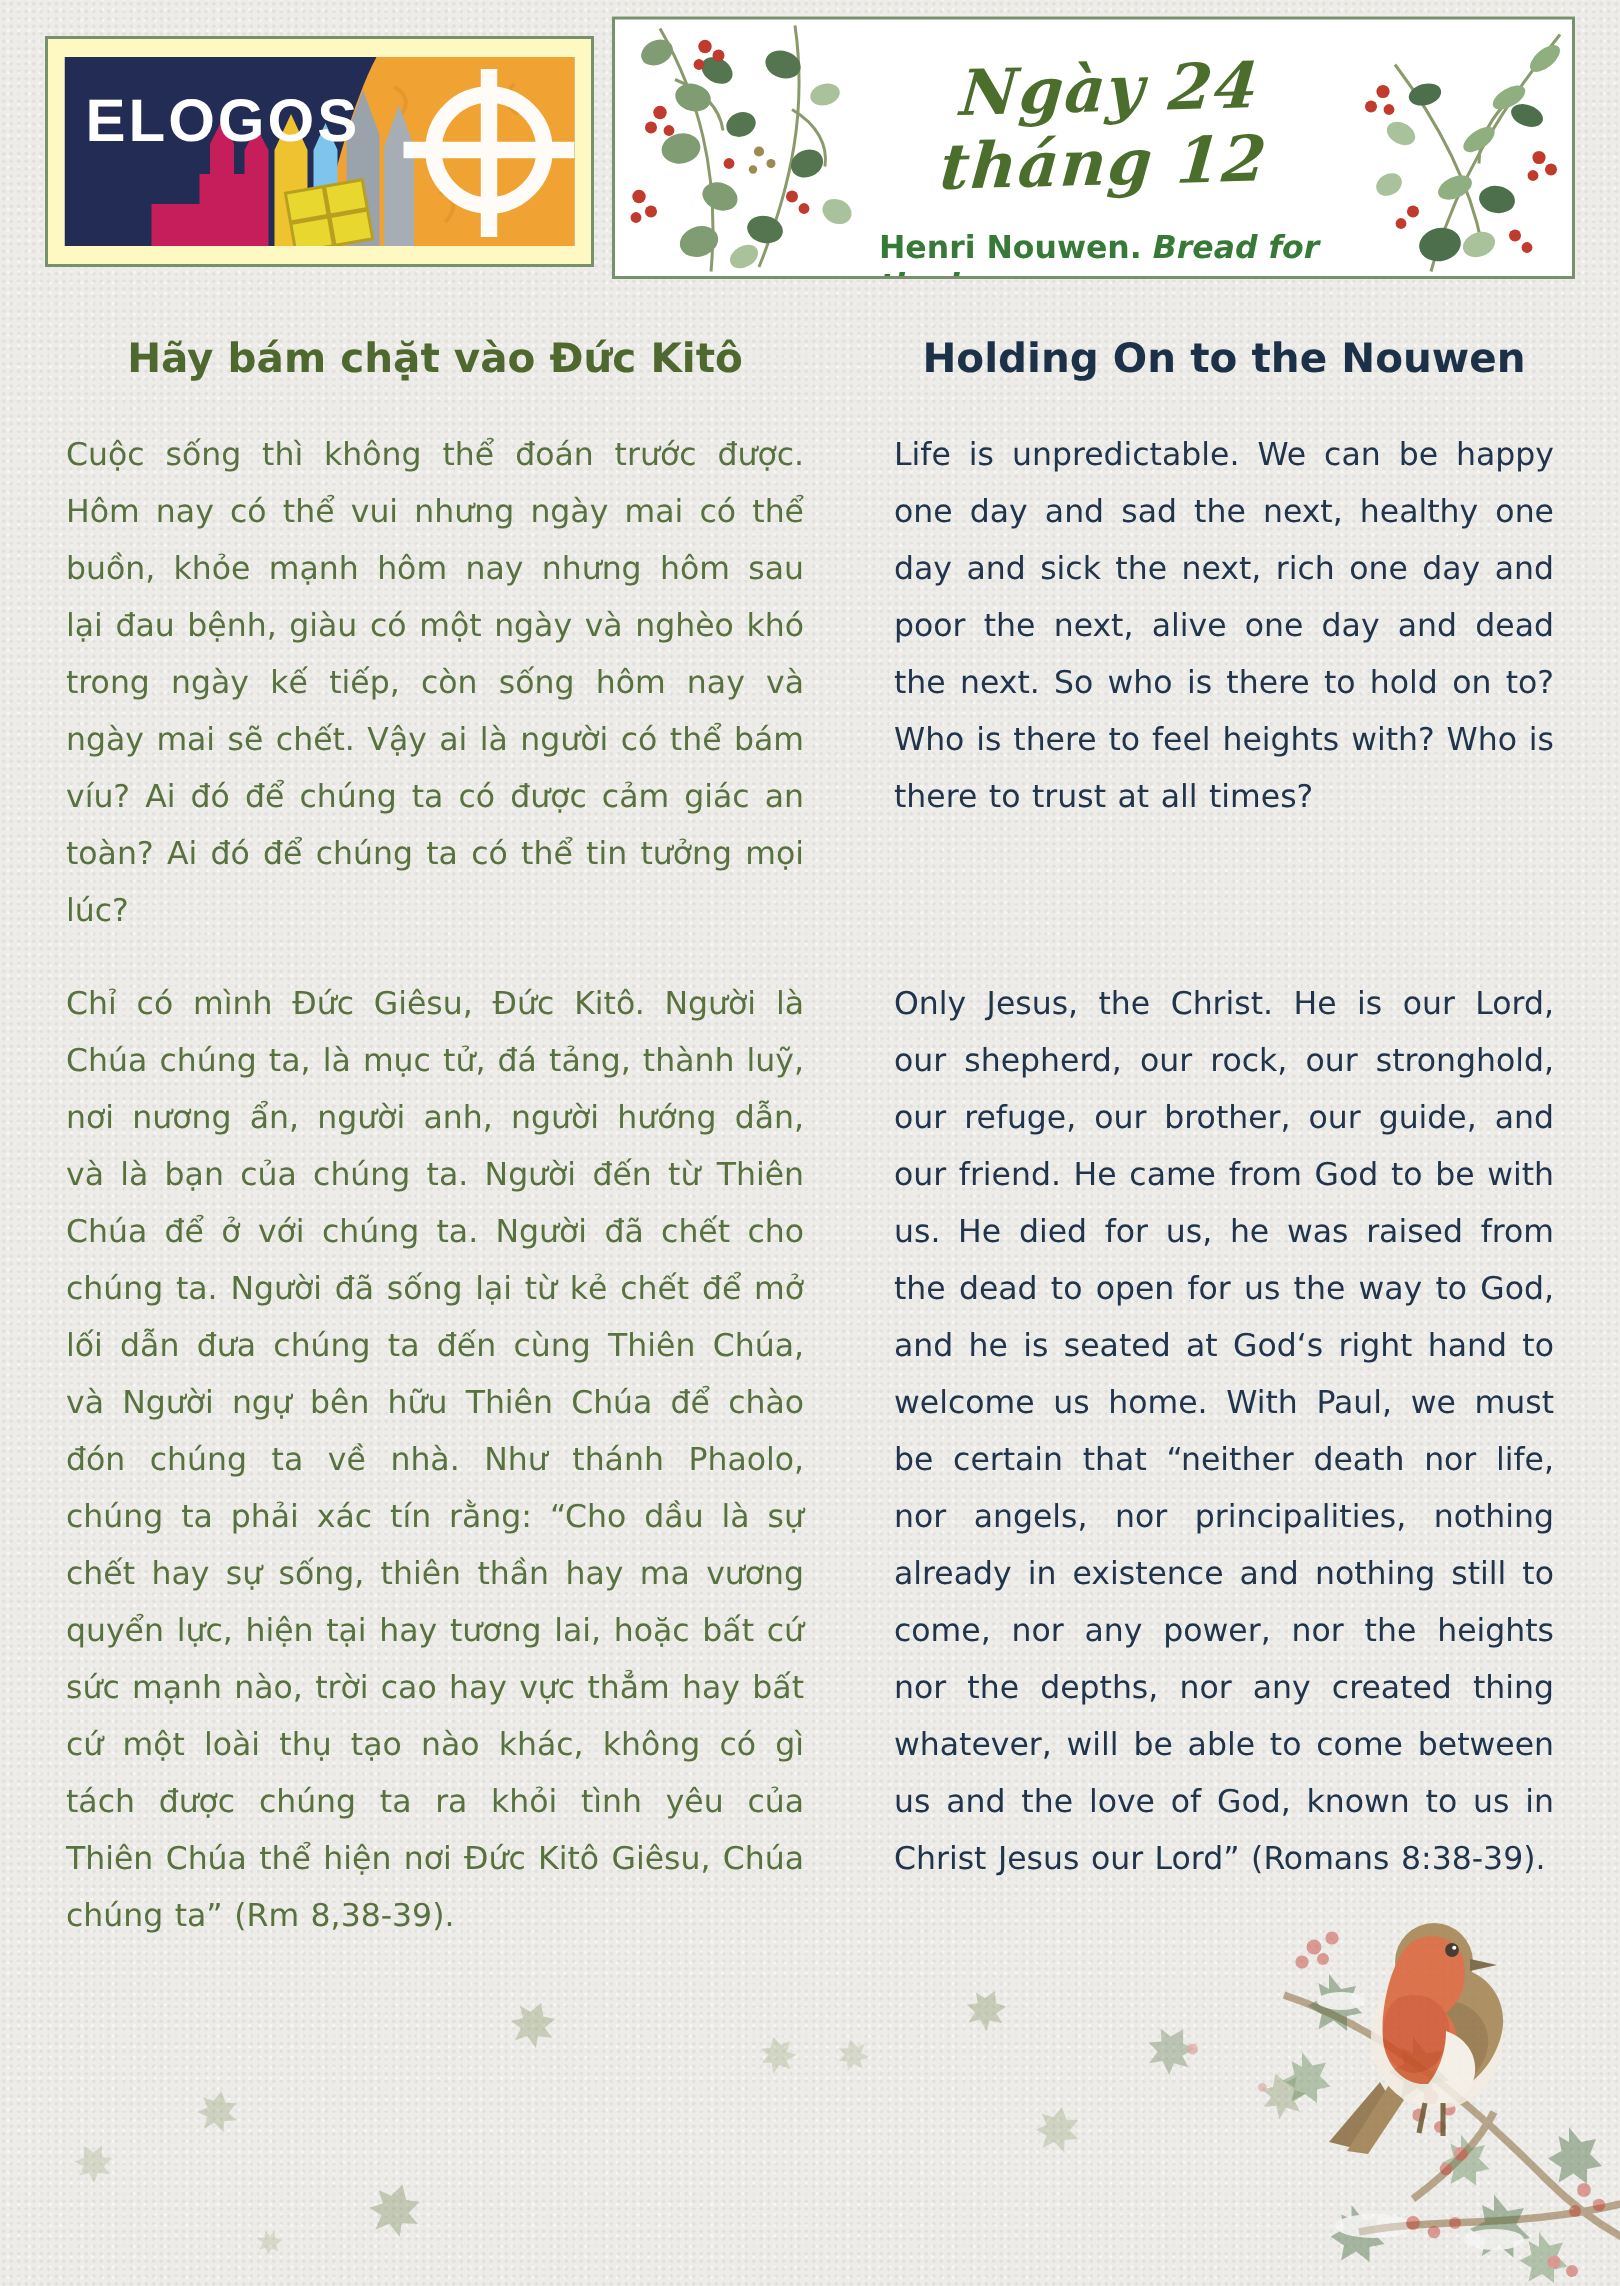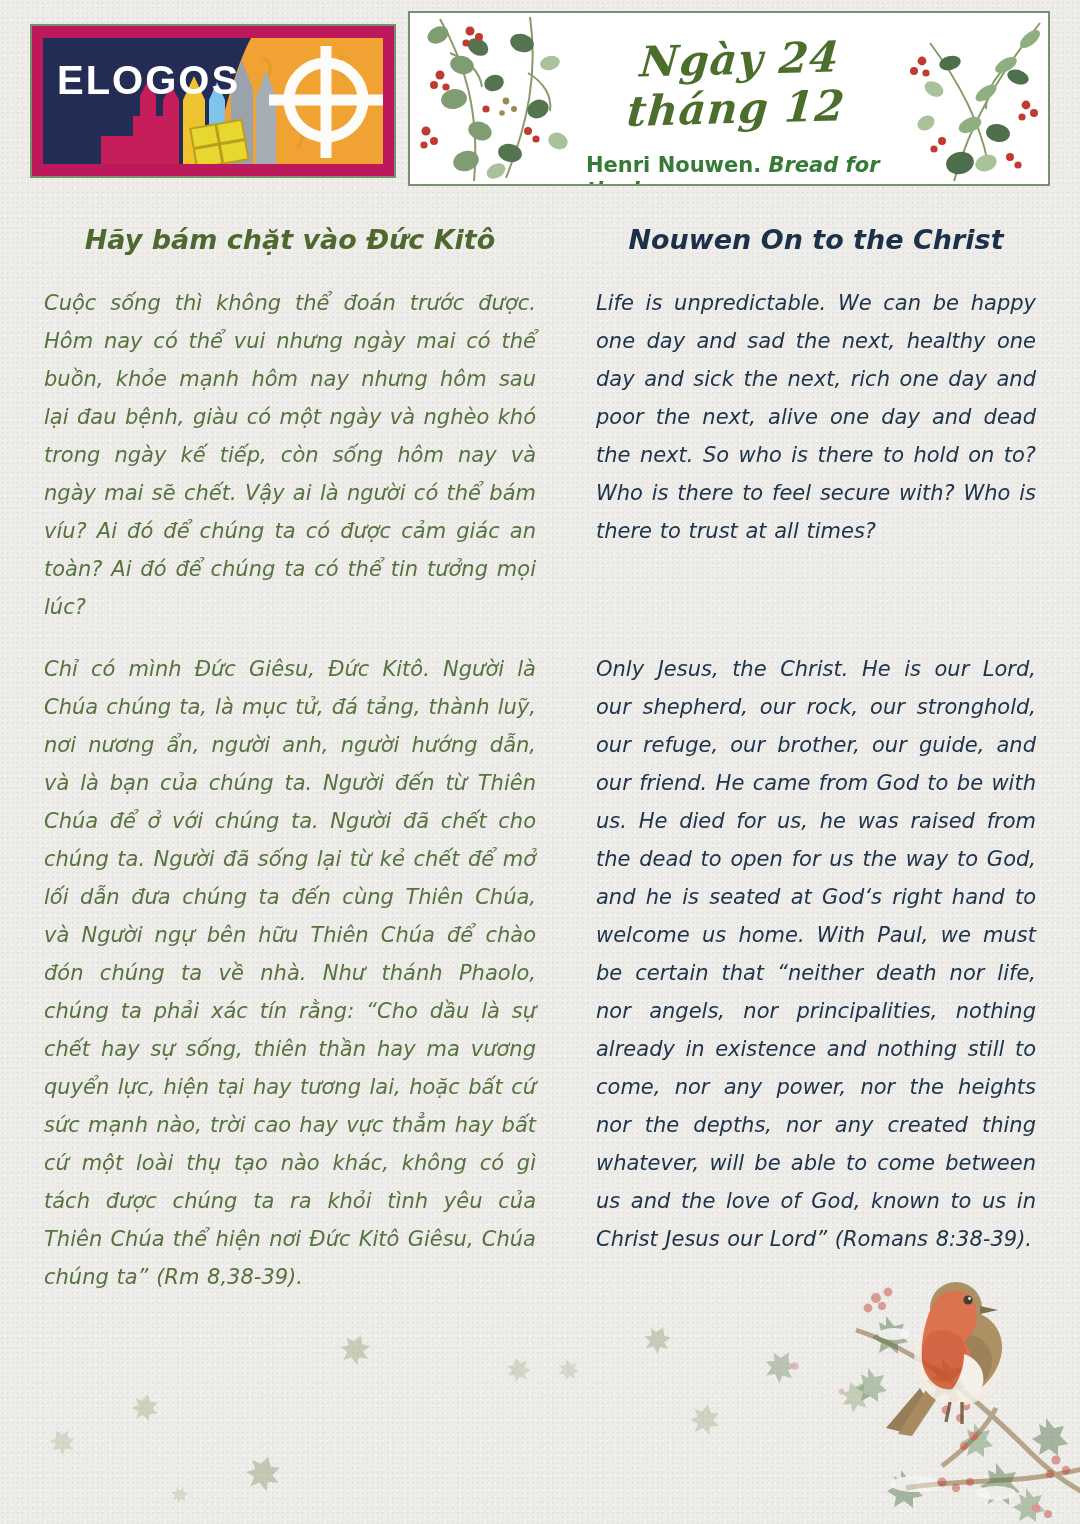--- a/index.html
+++ b/index.html
@@ -13,21 +13,21 @@
     position:absolute;inset:0;pointer-events:none;
     background-image:radial-gradient(rgba(120,120,120,0.10) 1px, transparent 1px),
                      radial-gradient(rgba(255,255,255,0.5) 1px, transparent 1px);
     background-size:5px 5px,7px 7px;
     background-position:0 0,2px 3px;
   }
   
   .header{position:absolute;left:0;top:0;width:1080px;height:205px;}
   .logo-box{
     position:absolute;left:30px;top:24px;width:366px;height:154px;
-    background:#be185d;border:2px solid #78916d;box-sizing:border-box;
+    background:#fef9c3;border:2px solid #78916d;box-sizing:border-box;
     display:flex;align-items:center;justify-content:center;
   }
   .logo-box svg{display:block;}
   .banner-box{
     position:absolute;left:408px;top:11px;width:642px;height:175px;
     background:#ffffff;border:2px solid #78916d;box-sizing:border-box;
     display:flex;align-items:stretch;overflow:hidden;
   }
   .banner-art{flex:0 0 auto;position:relative;}
   .banner-center{flex:1 1 auto;position:relative;padding:14px 0 0 8px;}
@@ -43,21 +43,21 @@
   .banner-author-line{
     margin-top:20px;font-size:21px;font-weight:bold;color:#377a38;line-height:1.2;
   }
   .banner-author-line .book{font-style:italic;}
   
   .content{
     position:absolute;left:0;top:222px;width:1080px;
     display:grid;grid-template-columns:492px 440px;column-gap:60px;
     padding:0 44px;box-sizing:border-box;
   }
-  .col{font-style:italic;}
+  .col{}
   .col h2{
     margin:0;padding:0;text-align:center;
     font-size:27px;font-weight:bold;line-height:1.3;
   }
   .col p{
     margin:0;text-align:justify;
     font-size:21px;line-height:38px;
     word-spacing:1px;
   }
   .col-vi{color:#57713f;}
@@ -215,22 +215,22 @@
 
 <div class="content">
 
   <div class="col col-vi">
     <h2>Hãy bám chặt vào Đức Kitô</h2>
     <p class="p1">Cuộc sống thì không thể đoán trước được. Hôm nay có thể vui nhưng ngày mai có thể buồn, khỏe mạnh hôm nay nhưng hôm sau lại đau bệnh, giàu có một ngày và nghèo khó trong ngày kế tiếp, còn sống hôm nay và ngày mai sẽ chết.  Vậy ai là người có thể bám víu?  Ai đó để chúng ta có được cảm giác an toàn?  Ai đó để chúng ta có thể tin tưởng mọi lúc?</p>
     <p class="p2">Chỉ có mình Đức Giêsu, Đức Kitô.  Người là Chúa chúng ta, là mục tử, đá tảng, thành luỹ, nơi nương ẩn, người anh, người hướng dẫn, và là bạn của chúng ta.  Người đến từ Thiên Chúa để ở với chúng ta.  Người đã chết cho chúng ta.  Người đã sống lại từ kẻ chết để mở lối dẫn đưa chúng ta đến cùng Thiên Chúa, và Người ngự bên hữu Thiên Chúa để chào đón chúng ta về nhà.  Như thánh Phaolo, chúng ta phải xác tín rằng: “Cho dầu là sự chết hay sự sống, thiên thần hay ma vương quyển lực, hiện tại hay tương lai, hoặc bất cứ sức mạnh nào, trời cao hay vực thẳm hay bất cứ một loài thụ tạo nào khác, không có gì tách được chúng ta ra khỏi tình yêu của Thiên Chúa thể hiện nơi Đức Kitô Giêsu, Chúa chúng ta” (Rm 8,38-39).</p>
   </div>
 
   <div class="col col-en">
-    <h2>Nouwen On to the Christ</h2>
-    <p class="p1">Life is unpredictable. We can be happy one day and sad the next, healthy one day and sick the next, rich one day and poor the next, alive one day and dead the next. So who is there to hold on to? Who is there to feel secure with? Who is there to trust at all times?</p>
+    <h2>Holding On to the Nouwen</h2>
+    <p class="p1">Life is unpredictable. We can be happy one day and sad the next, healthy one day and sick the next, rich one day and poor the next, alive one day and dead the next. So who is there to hold on to? Who is there to feel heights with? Who is there to trust at all times?</p>
     <p class="p2">Only Jesus, the Christ. He is our Lord, our shepherd, our rock, our stronghold, our refuge, our brother, our guide, and our friend. He came from God to be with us. He died for us, he was raised from the dead to open for us the way to God, and he is seated at God‘s right hand to welcome us home. With Paul, we must be certain that “neither death nor life, nor angels, nor principalities, nothing already in existence and nothing still to come, nor any power, nor the heights nor the depths, nor any created thing whatever, will be able to come between us and the love of God, known to us in Christ Jesus our Lord” (Romans 8:38-39).</p>
   </div>
 
 </div>
 
 <svg width="0" height="0" style="position:absolute">
   <defs>
     <path id="holly-leaf" d="M15 2 L19 9 L26 8 L22 15 L28 19 L20 21 L21 28 L14 23 L8 28 L9 20 L2 18 L8 14 L4 8 L11 9 Z"></path>
   </defs>
 </svg>

